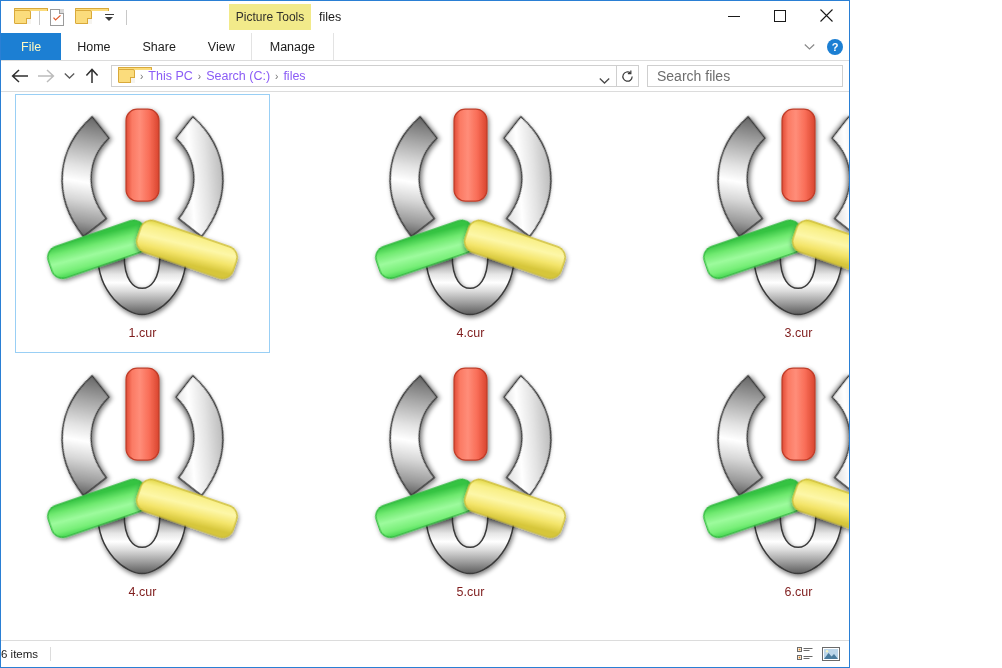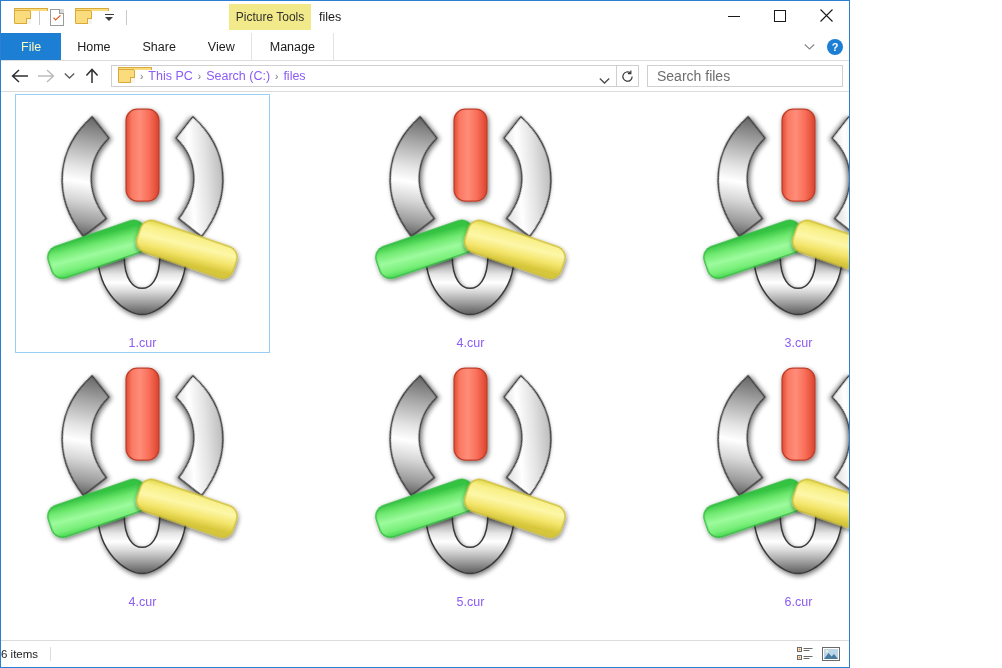--- a/index.html
+++ b/index.html
@@ -133,21 +133,21 @@
   }
   .cell{
     width:255px;height:259px;box-sizing:border-box;
     display:flex;flex-direction:column;align-items:center;justify-content:flex-start;
     border:1px solid transparent;background:transparent;
     padding-top:1px;
   }
   .cell.selected{border:1px solid #99cff5;background:#ffffff;}
   .thumb{width:243px;height:228px;position:relative;}
   .label{
-    font-size:12.5px;color:#8b5cf6;text-align:left;margin-top:12px;
+    font-size:12.5px;color:#7f1d1d;text-align:left;margin-top:2px;
   }
 
   
   .statusbar{
     position:relative;height:26px;flex:0 0 26px;background:#ffffff;
     border-top:1px solid #dcdcdc;display:flex;align-items:center;
   }
   .status-text{font-size:11.5px;color:#1b1b1b;}
   .status-sep{width:1px;height:14px;background:#dcdcdc;margin-left:12px;}
   .view-btns{position:absolute;right:8px;top:0;height:26px;display:flex;align-items:center;gap:6px;}

